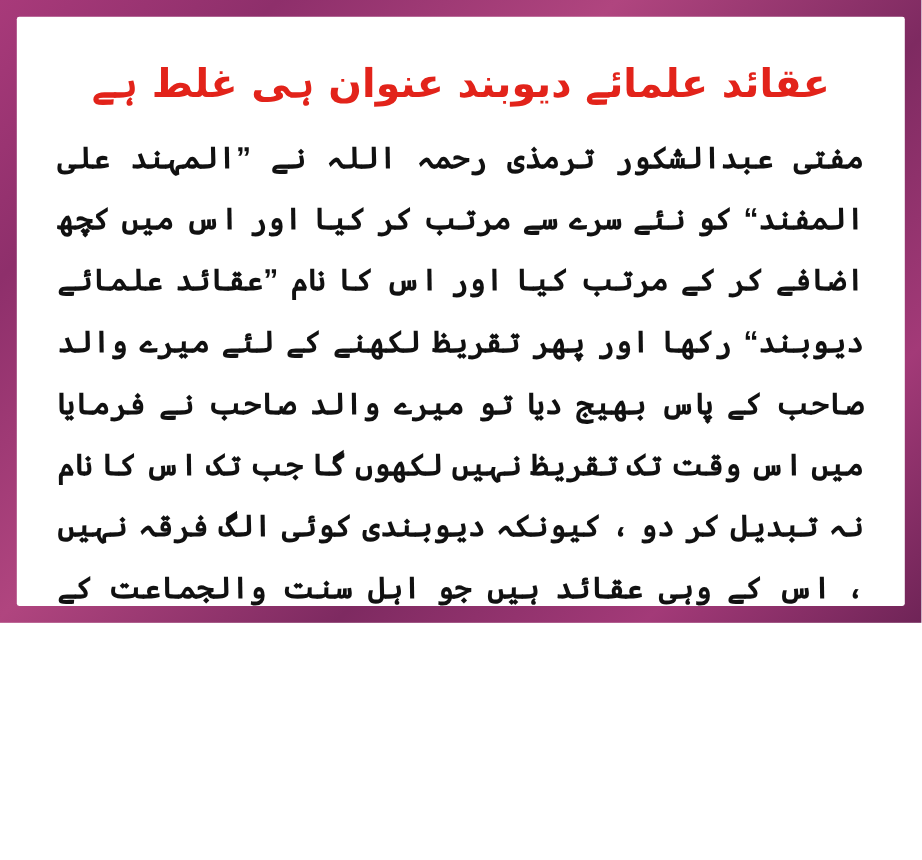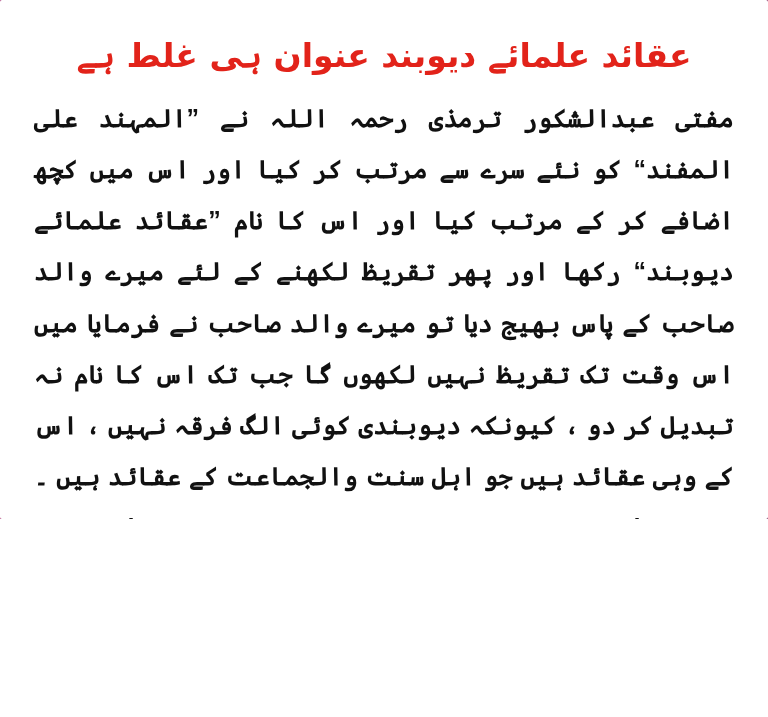--- a/index.html
+++ b/index.html
@@ -14,20 +14,21 @@
     overflow: hidden;
   }
 
   
   .poster {
     position: relative;
     width: 768px;
     height: 519px;
     box-sizing: border-box;
     background: linear-gradient(135deg, #a83a7a 0%, #8e2f6b 18%, #b0457f 40%, #7e2a61 62%, #a33a78 82%, #6f2457 100%);
+    padding: 14px;
   }
 
   .inner-card {
     position: relative;
     width: 100%;
     height: 100%;
     box-sizing: border-box;
     background: #ffffff;
     border-radius: 2px;
     overflow: hidden;

